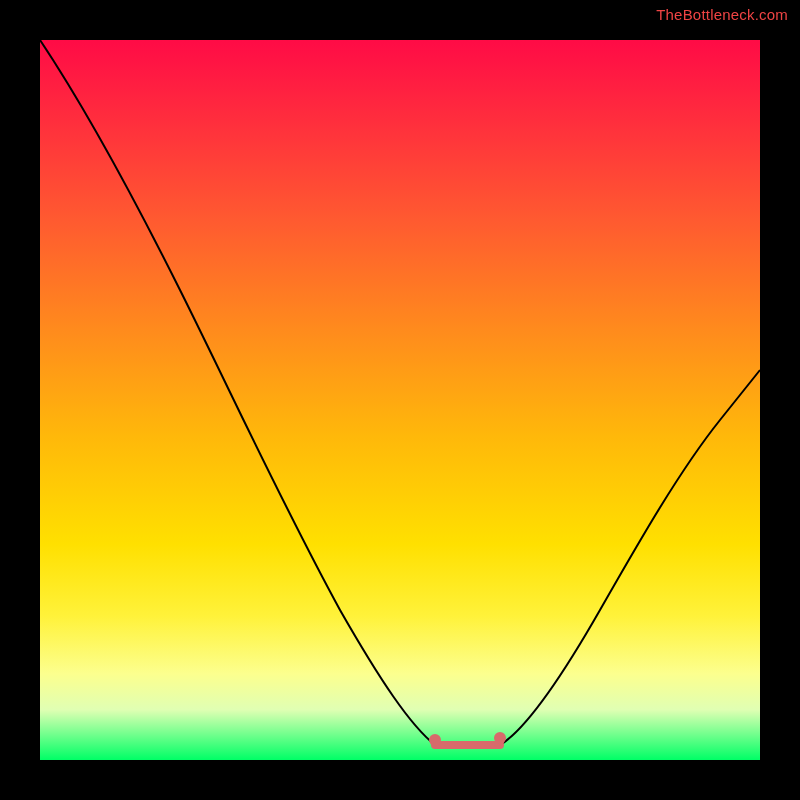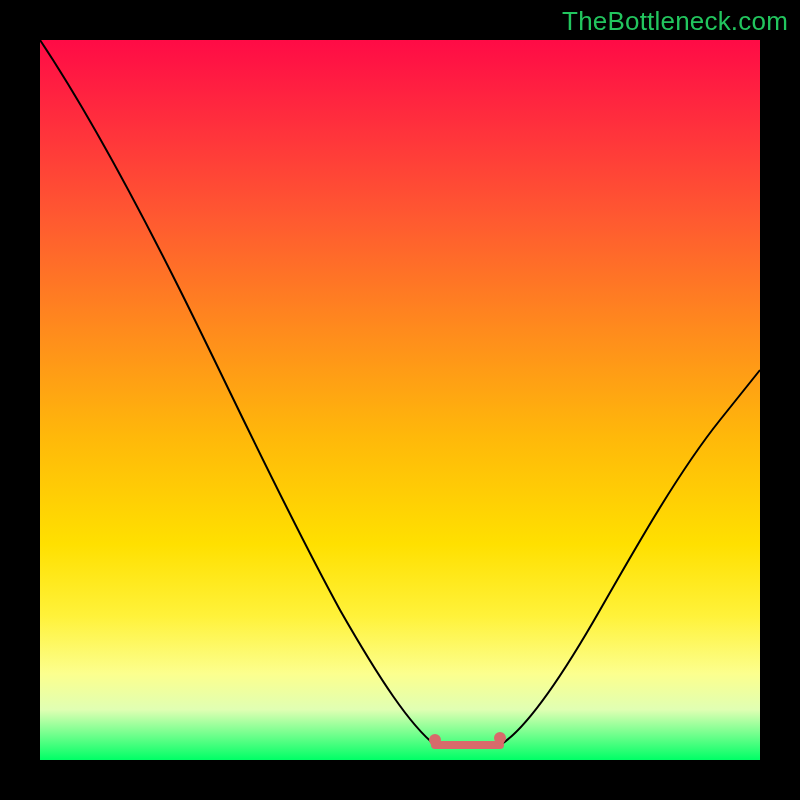--- a/index.html
+++ b/index.html
@@ -35,22 +35,22 @@
       #fff23a 80%,
       #fcff8e 88%,
       #e0ffb3 93%,
       #00ff66 100%
     );
   }
   .watermark {
     position: absolute;
     top: 6px;
     right: 12px;
-    color: #22c55e;
-    font-size: 26px;
+    color: #ef4444;
+    font-size: 15px;
     letter-spacing: 0.2px;
     font-weight: 400;
     user-select: none;
   }
   svg.curve {
     position: absolute;
     left: 0;
     top: 0;
     width: 720px;
     height: 720px;

